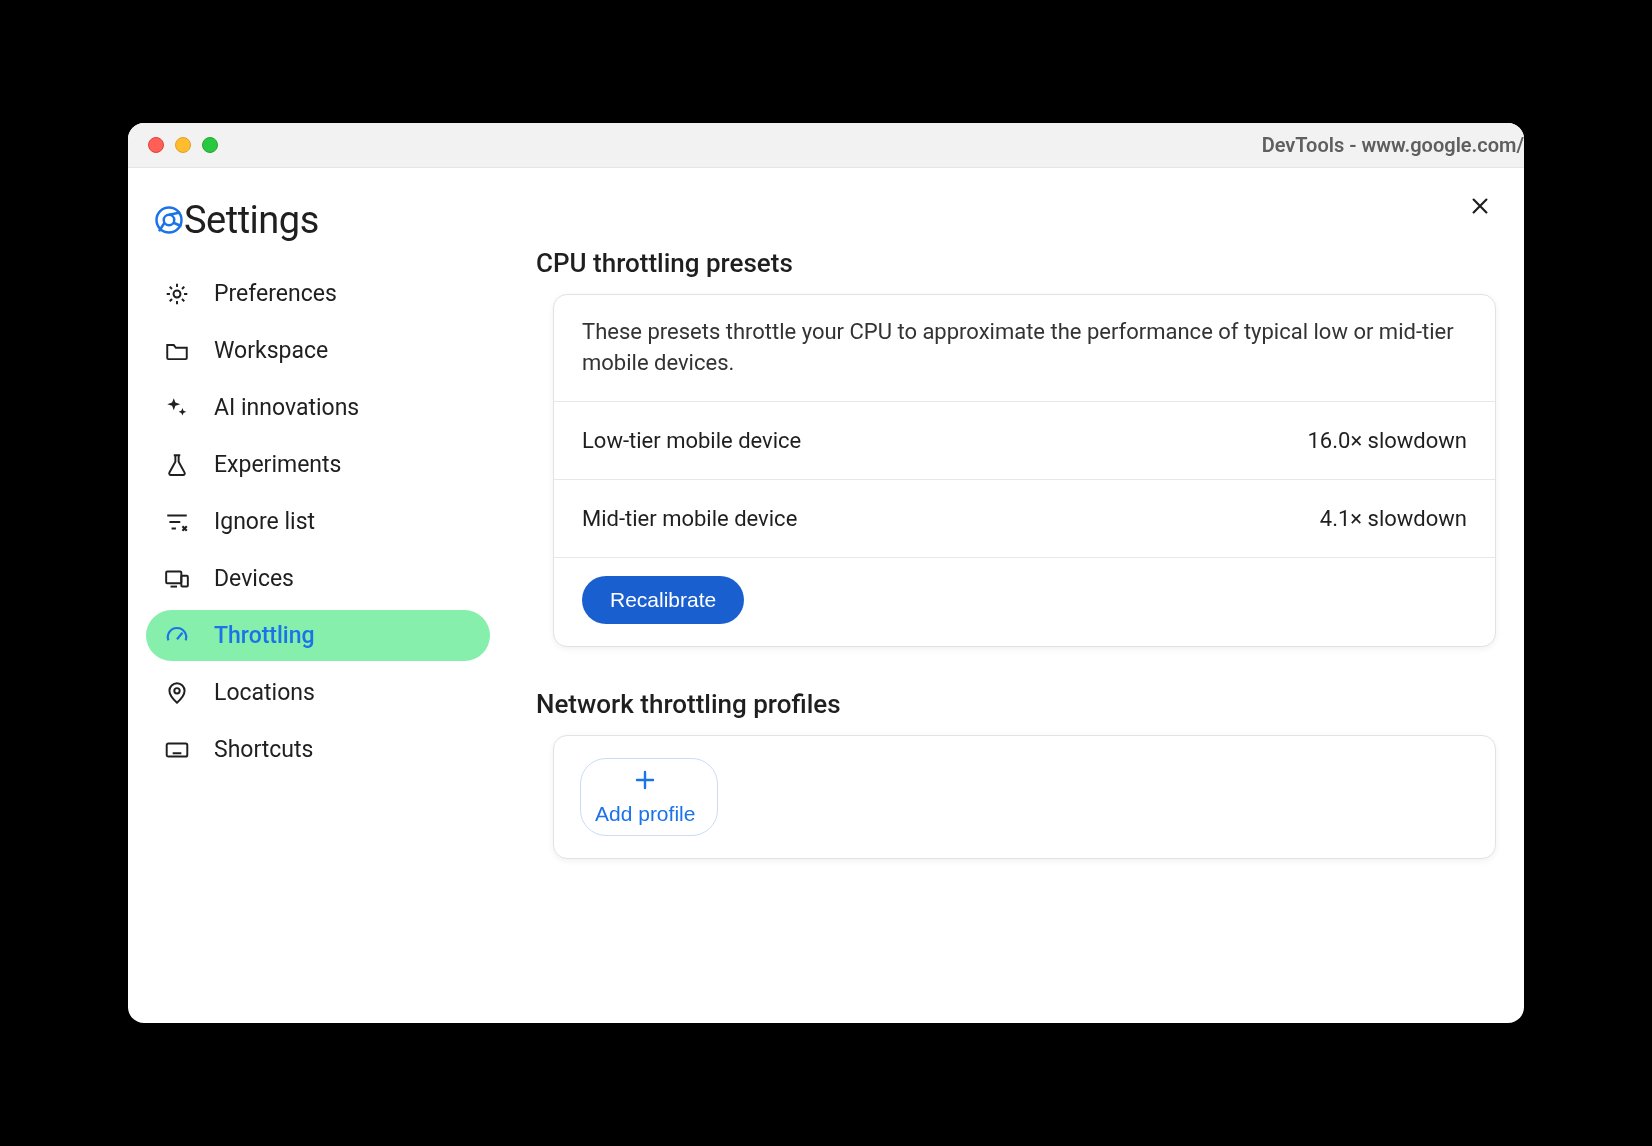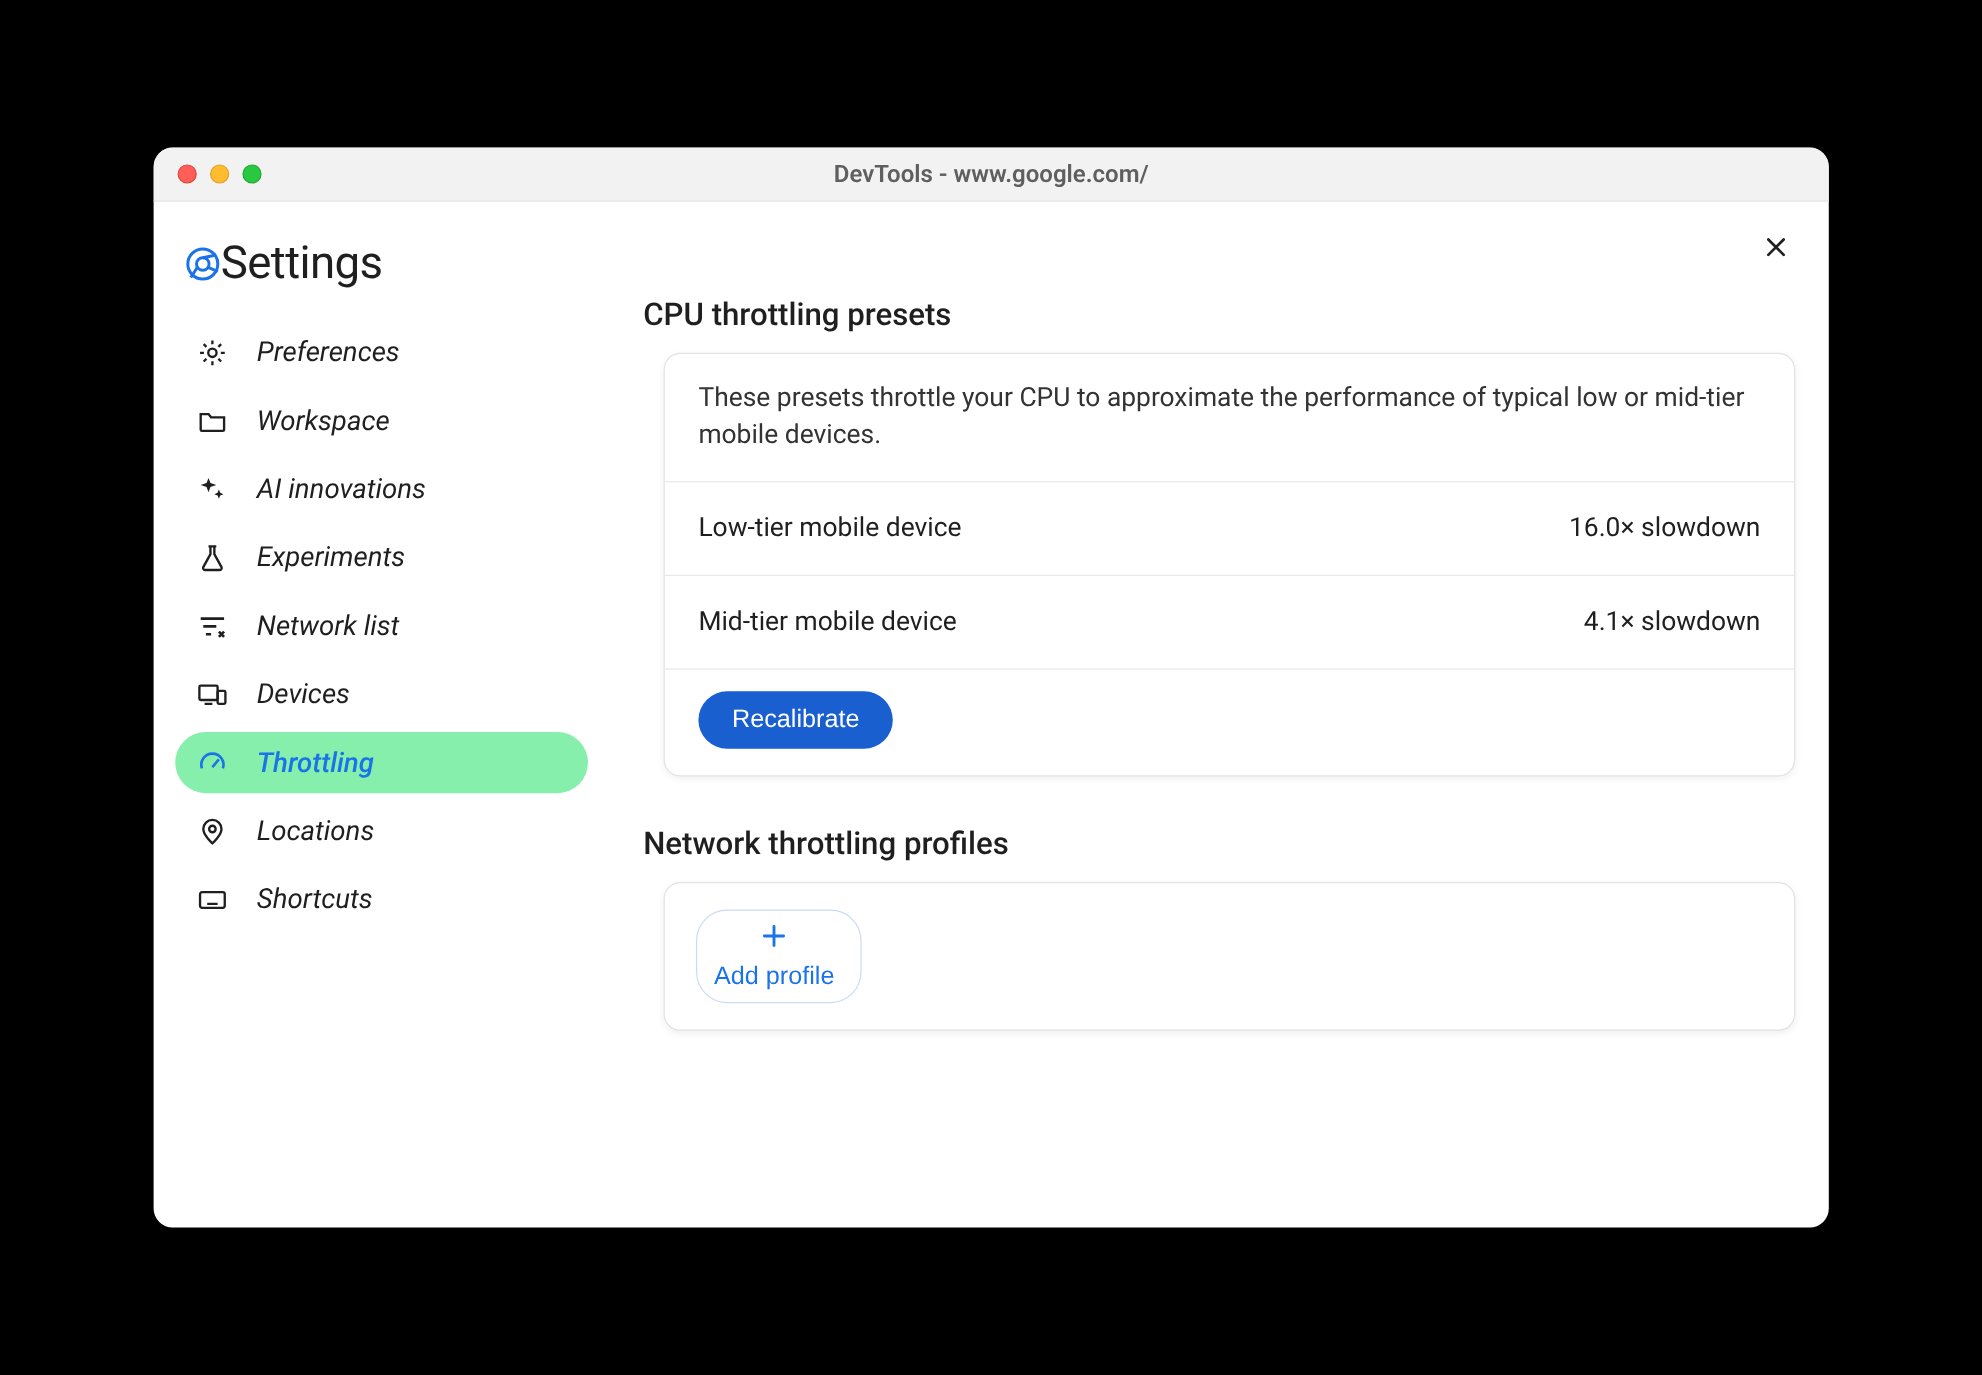--- a/index.html
+++ b/index.html
@@ -35,21 +35,21 @@
       display: flex;
       gap: 11px;
       align-items: center;
     }
     .tl { width: 16px; height: 16px; border-radius: 50%; }
     .tl.red { background: #ff5f57; border: 0.5px solid #e24238; }
     .tl.yellow { background: #febc2e; border: 0.5px solid #e1a027; }
     .tl.green { background: #28c840; border: 0.5px solid #24a532; }
     .title {
       position: absolute;
-      left: 0; right: 0; text-align: center;
+      left: 0; right: 0; text-align: right;
       font-size: 20px;
       font-weight: 600;
       color: #5f5f5f;
       pointer-events: none;
     }
     .body {
       flex: 1;
       display: flex;
       position: relative;
     }
@@ -86,21 +86,20 @@
     }
     .nav-list { list-style: none; }
     .nav-item {
       display: flex;
       align-items: center;
       gap: 24px;
       padding: 12px 18px;
       border-radius: 28px;
       cursor: pointer;
       margin-bottom: 6px;
-      font-style: italic;
     }
     .nav-item .icon {
       width: 26px; height: 26px;
       display: flex; align-items: center; justify-content: center;
       color: #1f1f1f;
     }
     .nav-item .icon svg { width: 26px; height: 26px; }
     .nav-item .label {
       font-size: 23px;
       color: #1f1f1f;
@@ -253,21 +252,21 @@
           </span>
           <span class="label">Experiments</span>
         </li>
         <li class="nav-item">
           <span class="icon">
             <svg viewBox="0 0 24 24" fill="none" stroke="currentColor" stroke-width="2">
                 <path d="M3 6h18M5 12h10M7 18h4"></path>
                 <path d="M17 16l4 4M21 16l-4 4"></path>
               </svg>
           </span>
-          <span class="label">Network list</span>
+          <span class="label">Ignore list</span>
         </li>
         <li class="nav-item">
           <span class="icon">
             <svg viewBox="0 0 24 24" fill="none" stroke="currentColor" stroke-width="1.8">
                 <rect x="2" y="5" width="14" height="11" rx="1"></rect>
                 <path d="M6 19h6"></path>
                 <rect x="16" y="9" width="6" height="10" rx="1"></rect>
               </svg>
           </span>
           <span class="label">Devices</span>

